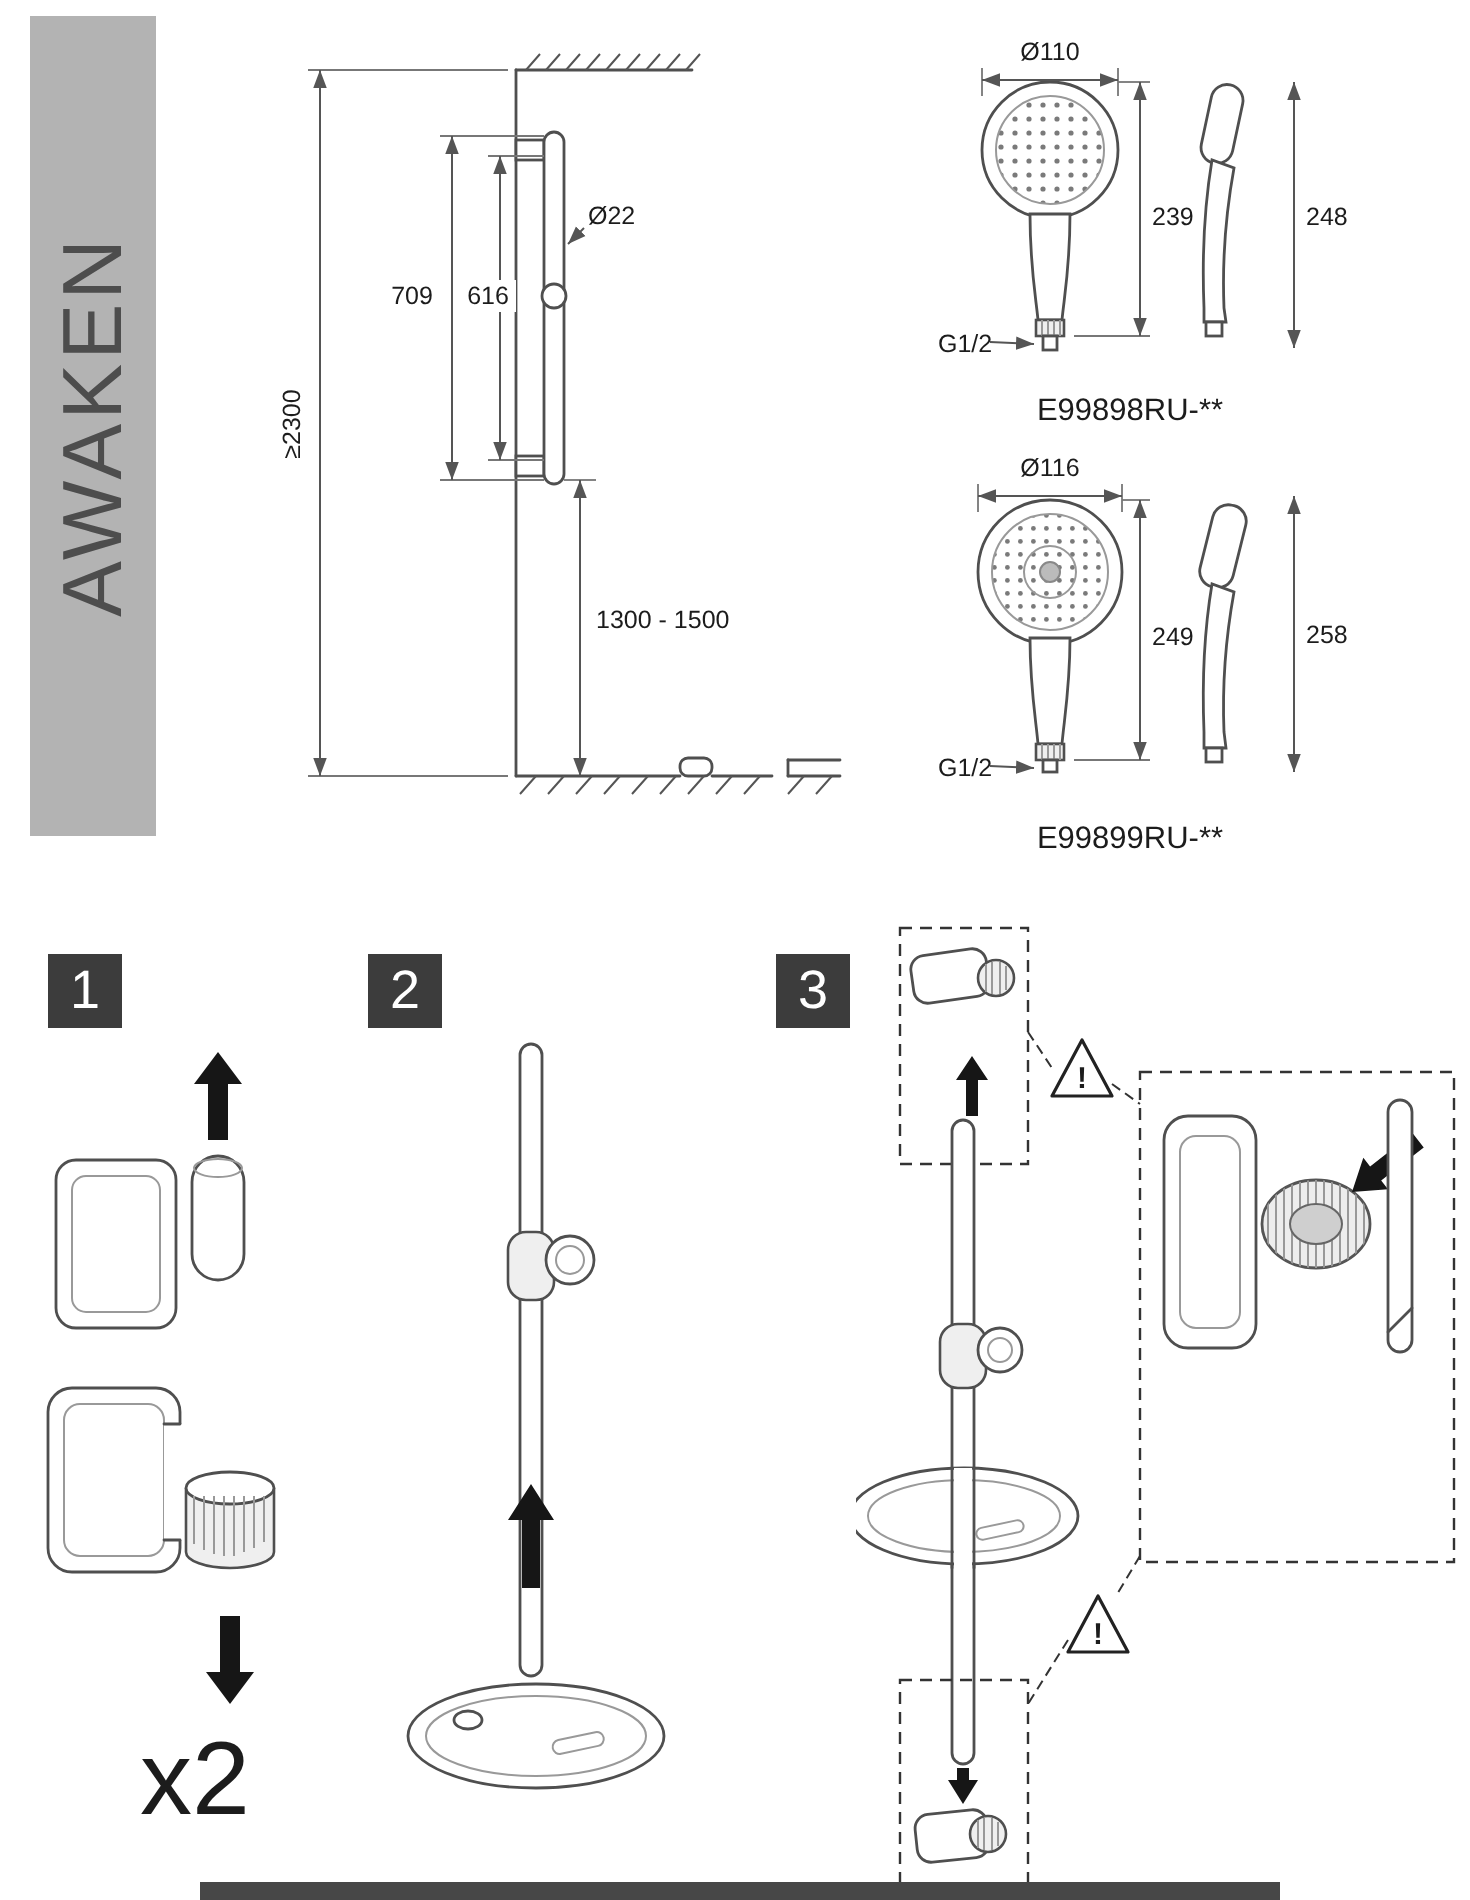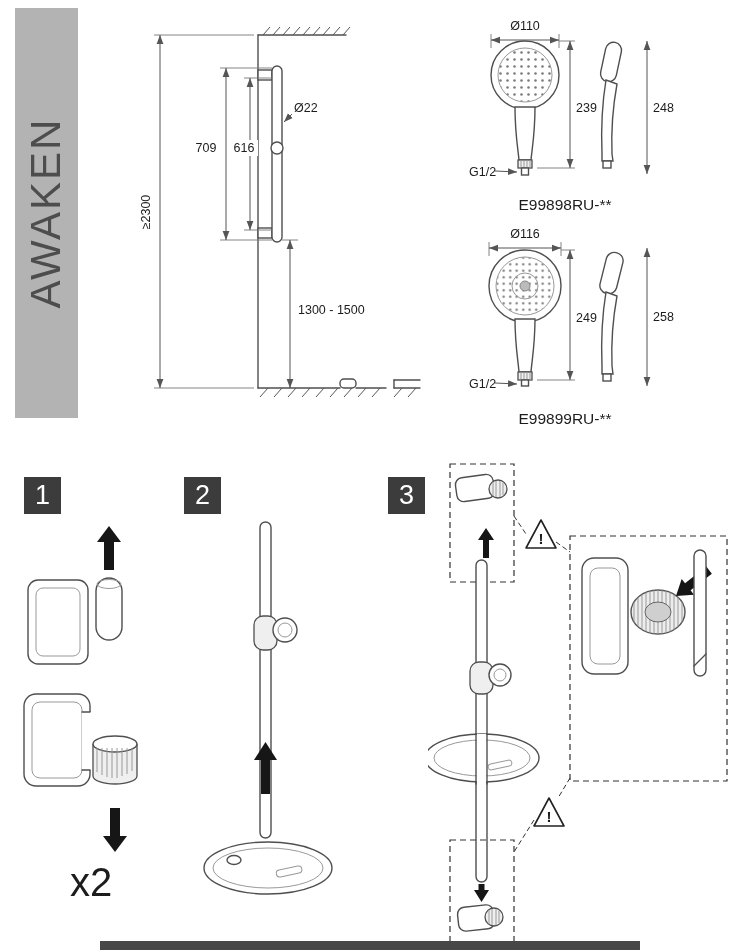--- a/index.html
+++ b/index.html
@@ -9,21 +9,21 @@
   .banner{position:absolute;left:15px;top:8px;width:63px;height:410px;
           background:#b3b3b3;display:flex;align-items:center;justify-content:center;}
   .banner span{transform:rotate(-90deg);white-space:nowrap;font-size:42px;
                letter-spacing:2px;color:#4d4d4d;}
 
   .abs{position:absolute;}
 
   .step-num{position:absolute;width:37px;height:37px;background:#3c3c3c;color:#ffffff;
             display:flex;align-items:center;justify-content:center;font-size:27px;}
 
-  .qty{position:absolute;font-size:40px;color:#1c1c1c;}
+  .qty{position:absolute;font-size:52px;color:#1c1c1c;}
 
   .bottom-bar{position:absolute;left:100px;top:941px;width:540px;height:9px;background:#474747;}
 
   
   .ln{stroke:#4f4f4f;stroke-width:1.4;fill:none;stroke-linecap:round}
   .lnf{stroke:#4f4f4f;stroke-width:1.4;fill:#ffffff}
   .lnfg{stroke:#4f4f4f;stroke-width:1.3;fill:#efefef}
   .thin{stroke:#999;stroke-width:1;fill:none}
   .dim{stroke:#555;stroke-width:1;fill:none}
   .ext{stroke:#777;stroke-width:0.9;fill:none}

